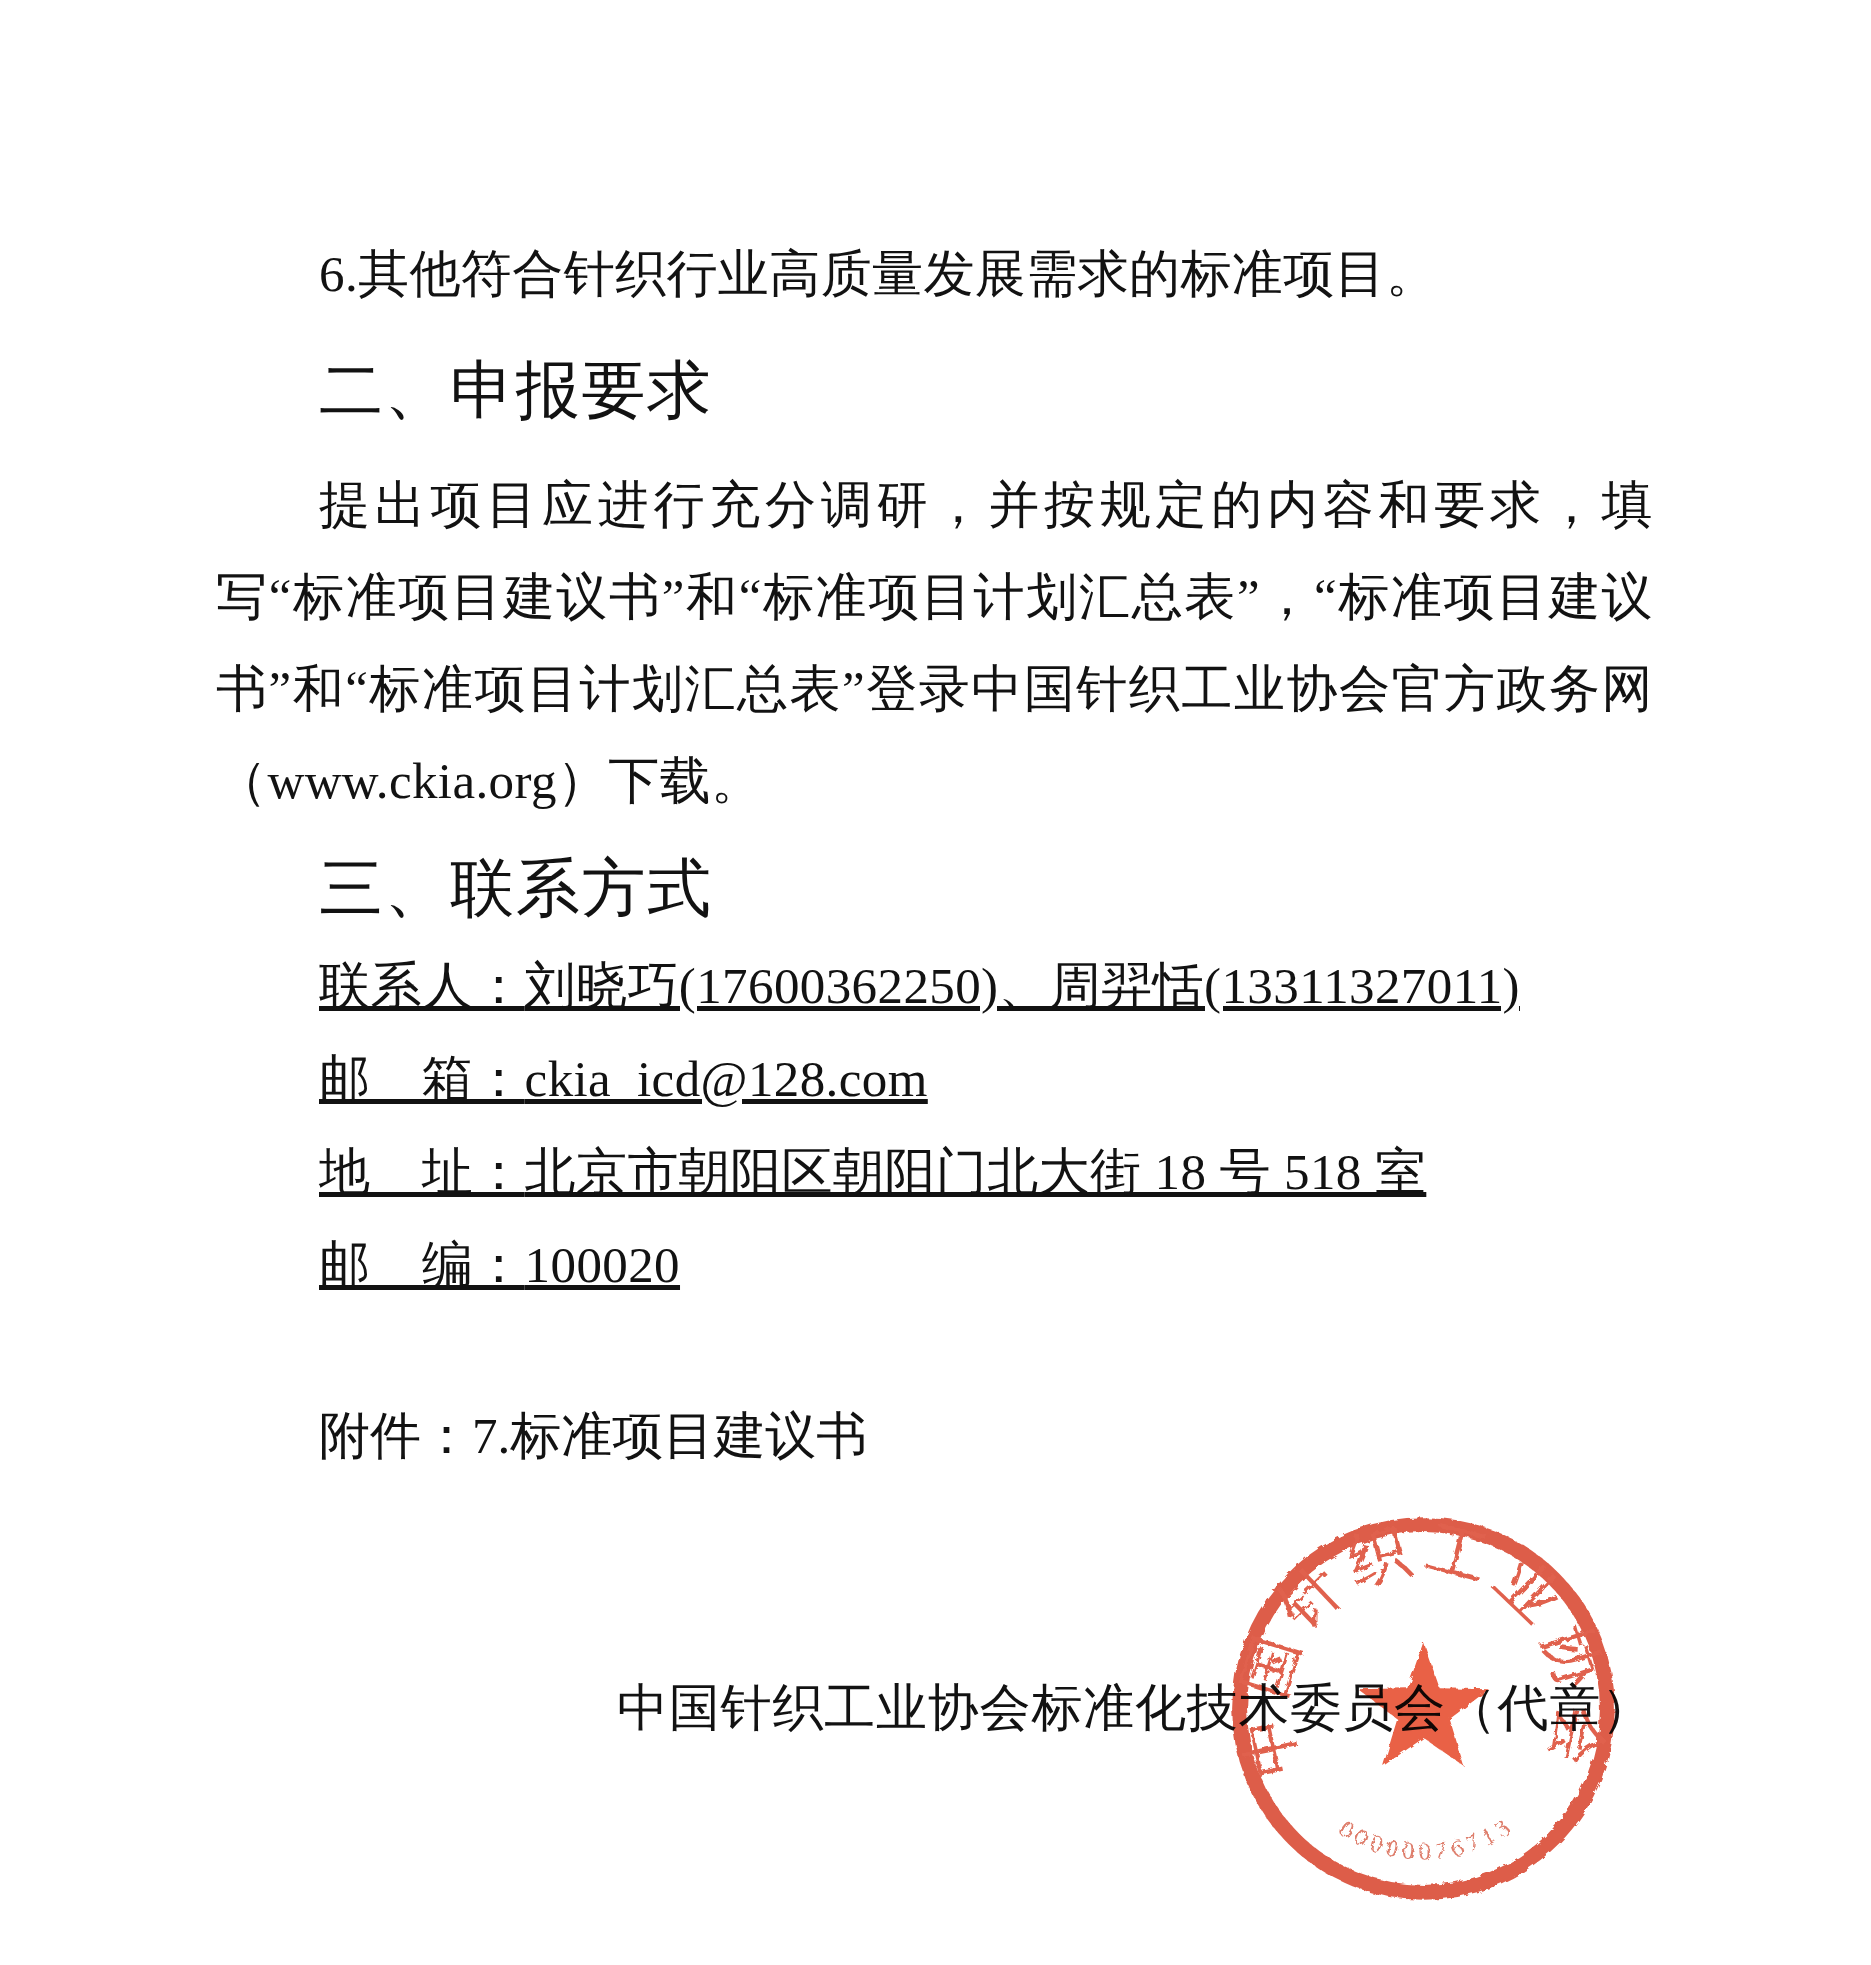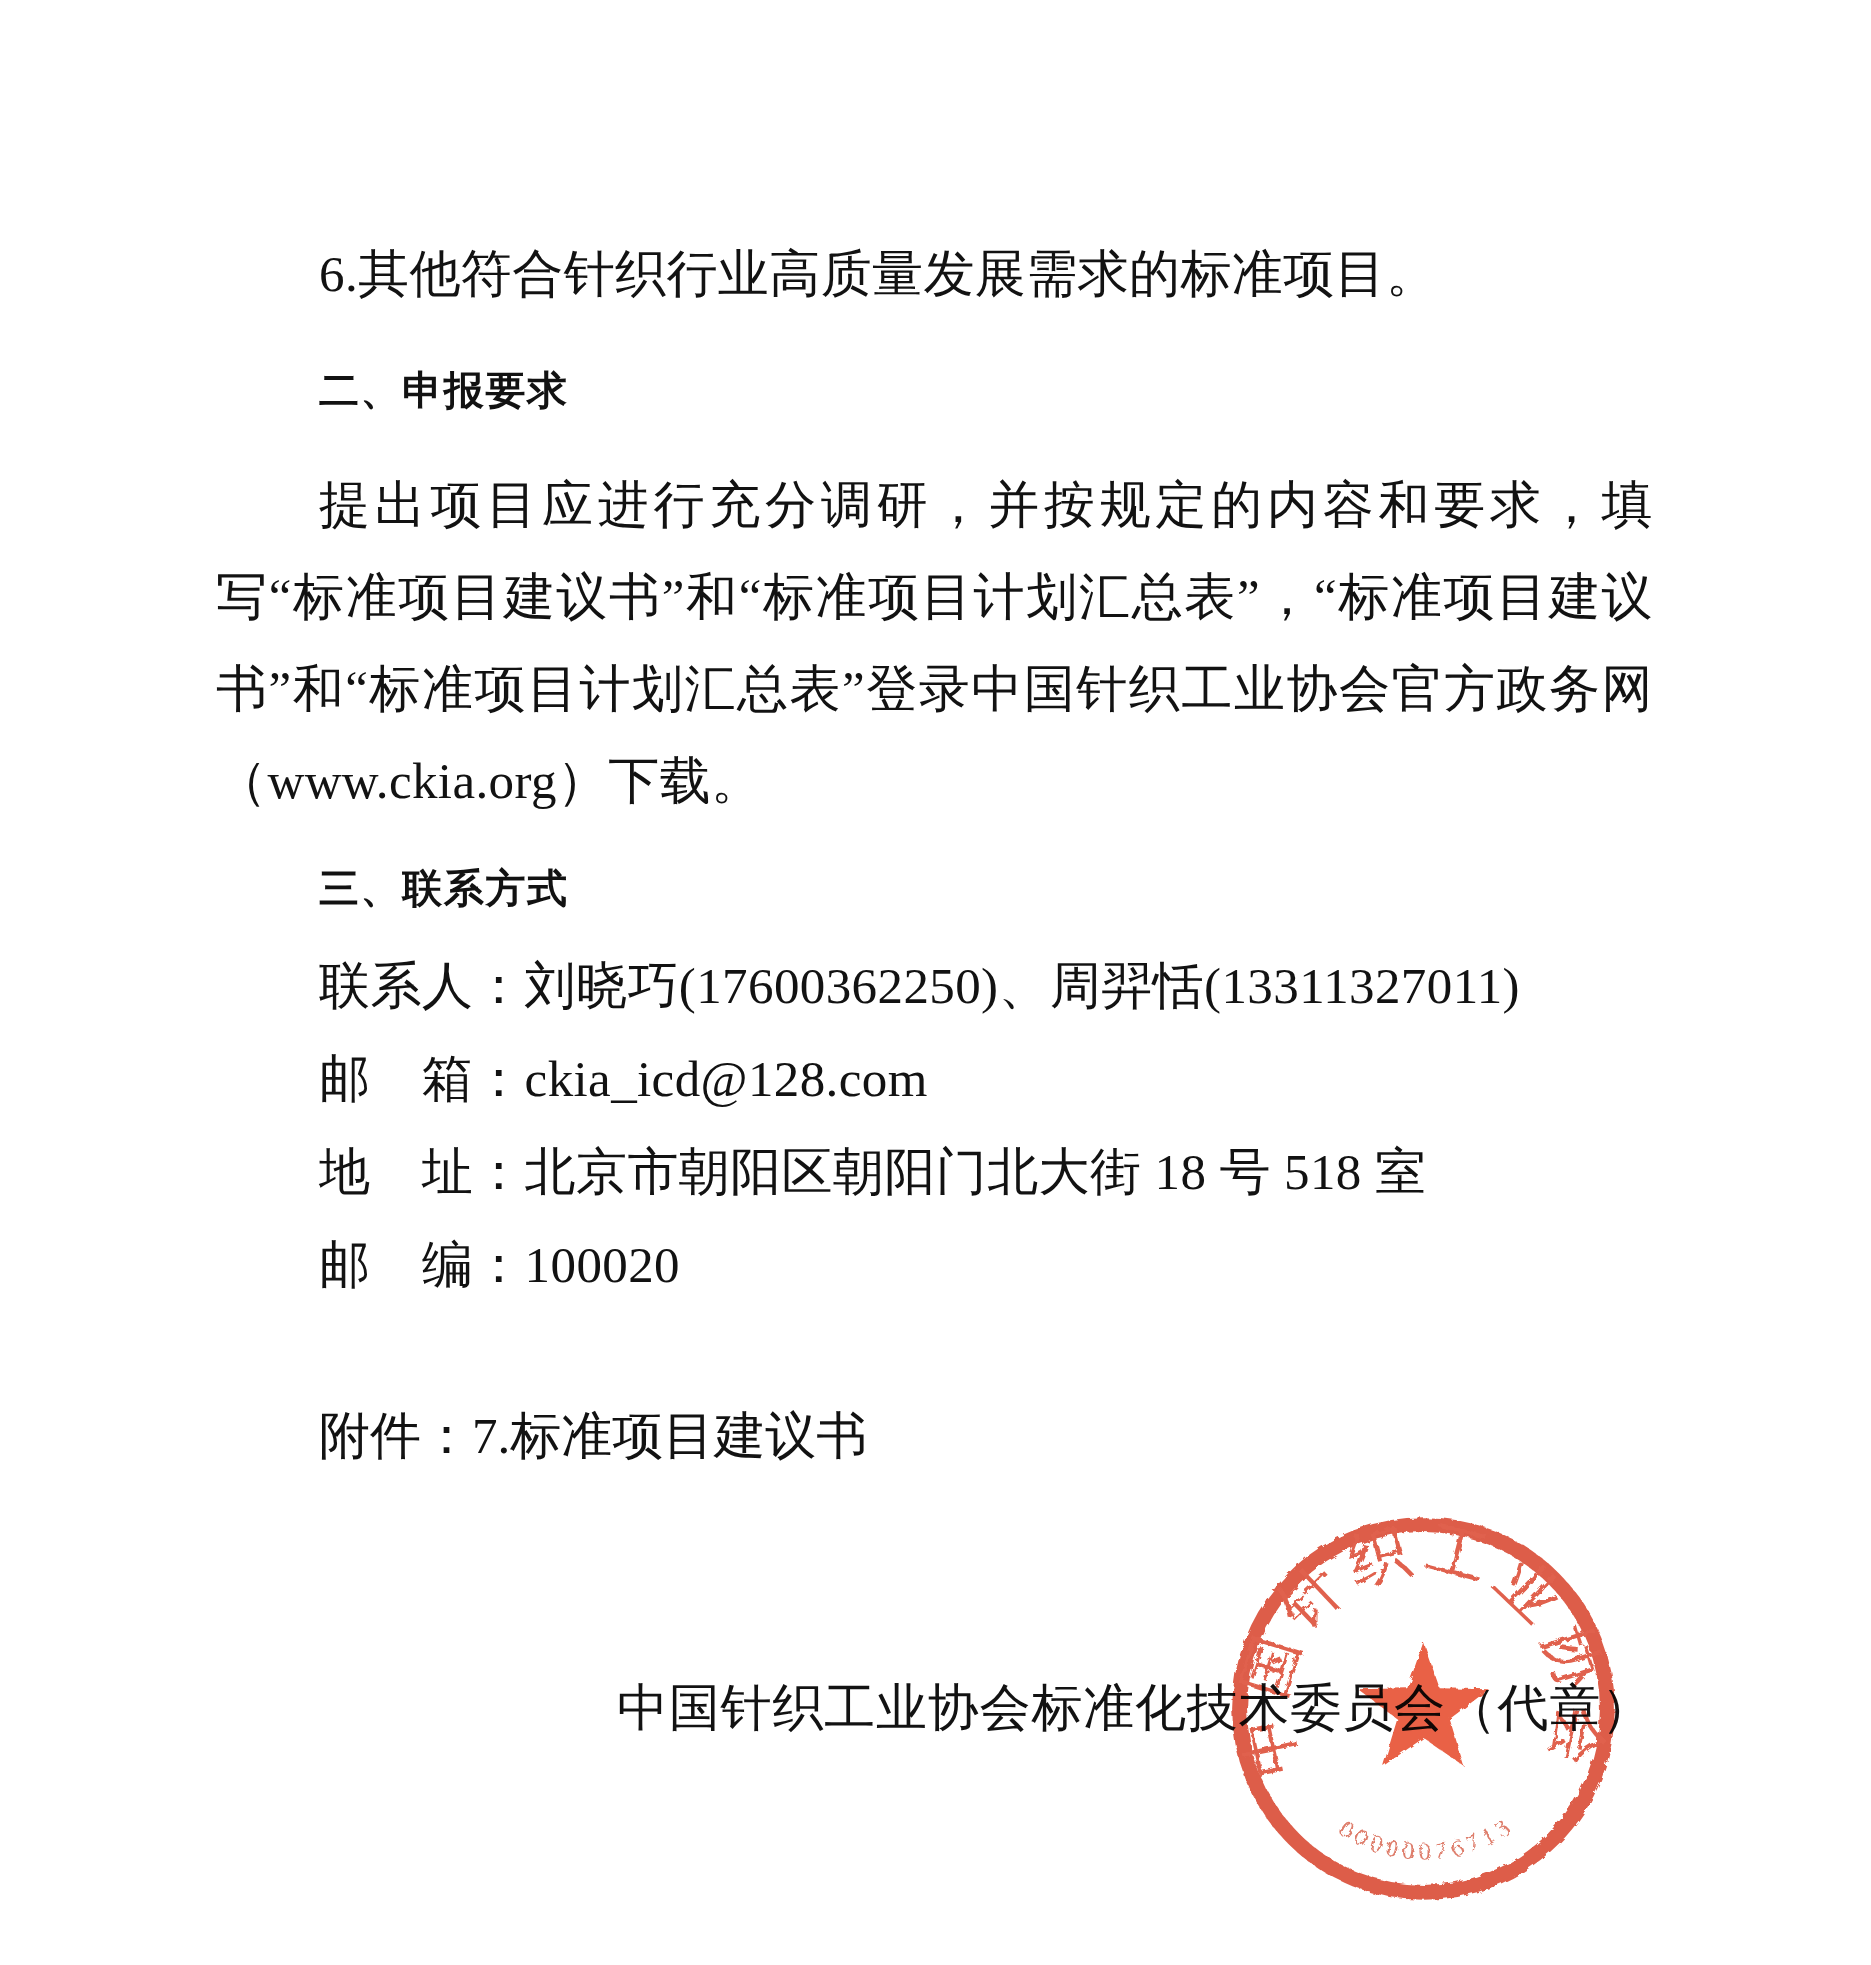--- a/index.html
+++ b/index.html
@@ -22,37 +22,37 @@
     width: 1437px;
   }
   .body-line {
     font-size: 51px;
     line-height: 92px;
     letter-spacing: 0.4px;
   }
   .indent2 { padding-left: 103px; }
   .heading {
     font-family: "Liberation Sans", "DejaVu Sans", sans-serif;
-    font-weight: 700;
-    font-size: 40px;
+    font-weight: 400;
+    font-size: 64px;
     line-height: 92px;
     padding-left: 103px;
     letter-spacing: 1.6px;
   }
   .h2-first { margin-top: 23.6px; }
   .h2-second { margin-top: 15.7px; }
   .para {
     margin: 23px 0 0 0;
     font-size: 51px;
     line-height: 92px;
     text-indent: 103px;
     text-align: justify;
     letter-spacing: 0.4px;
   }
-  .contacts { margin-top: 5.5px; }
+  .contacts { margin-top: 5.5px; text-decoration: underline; }
   .contact-row {
     font-size: 51px;
     line-height: 93px;
     padding-left: 103px;
     letter-spacing: 0.4px;
   }
   .attachments { margin-top: 79px; }
   .attach-row {
     font-size: 51px;
     line-height: 90px;

